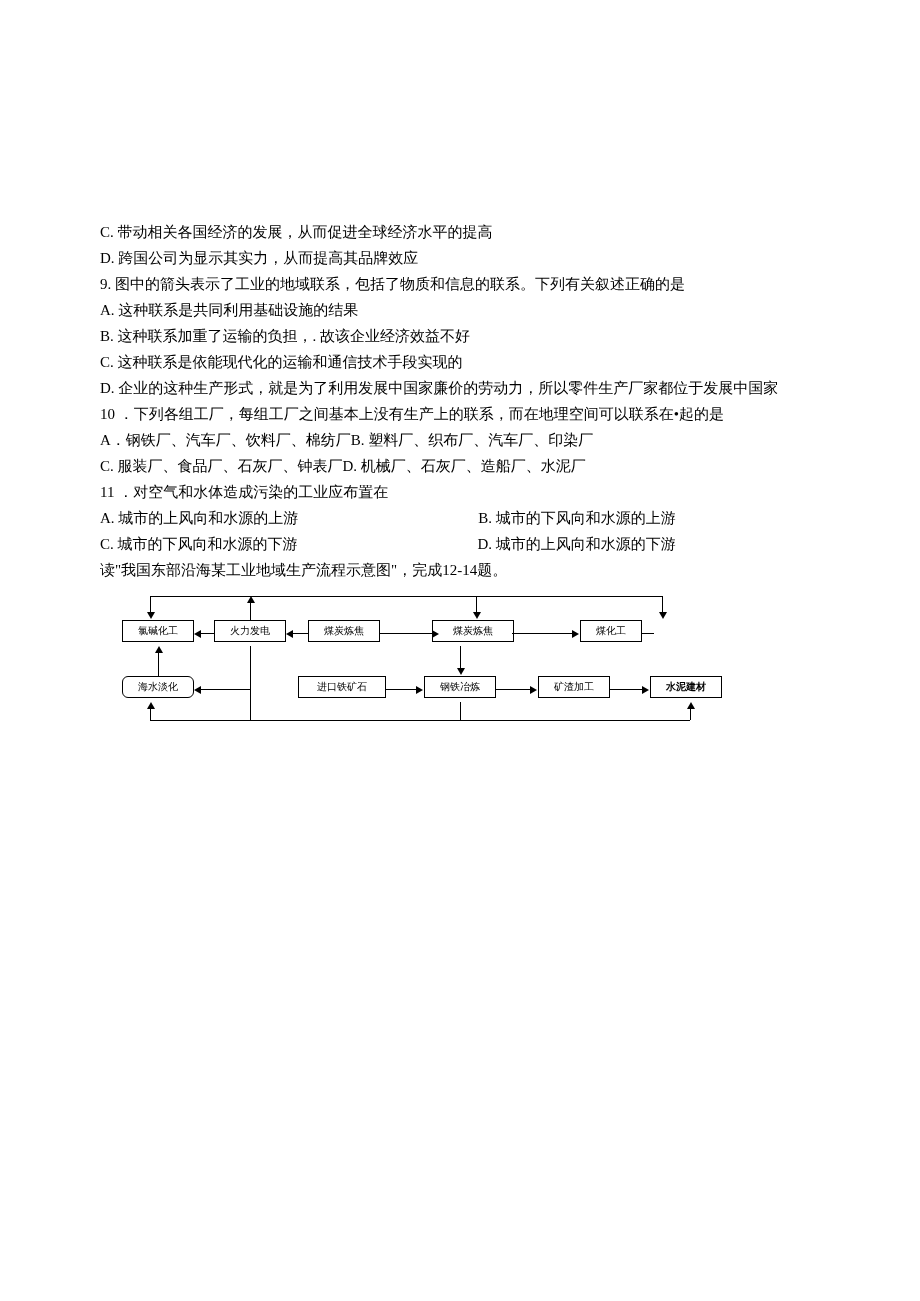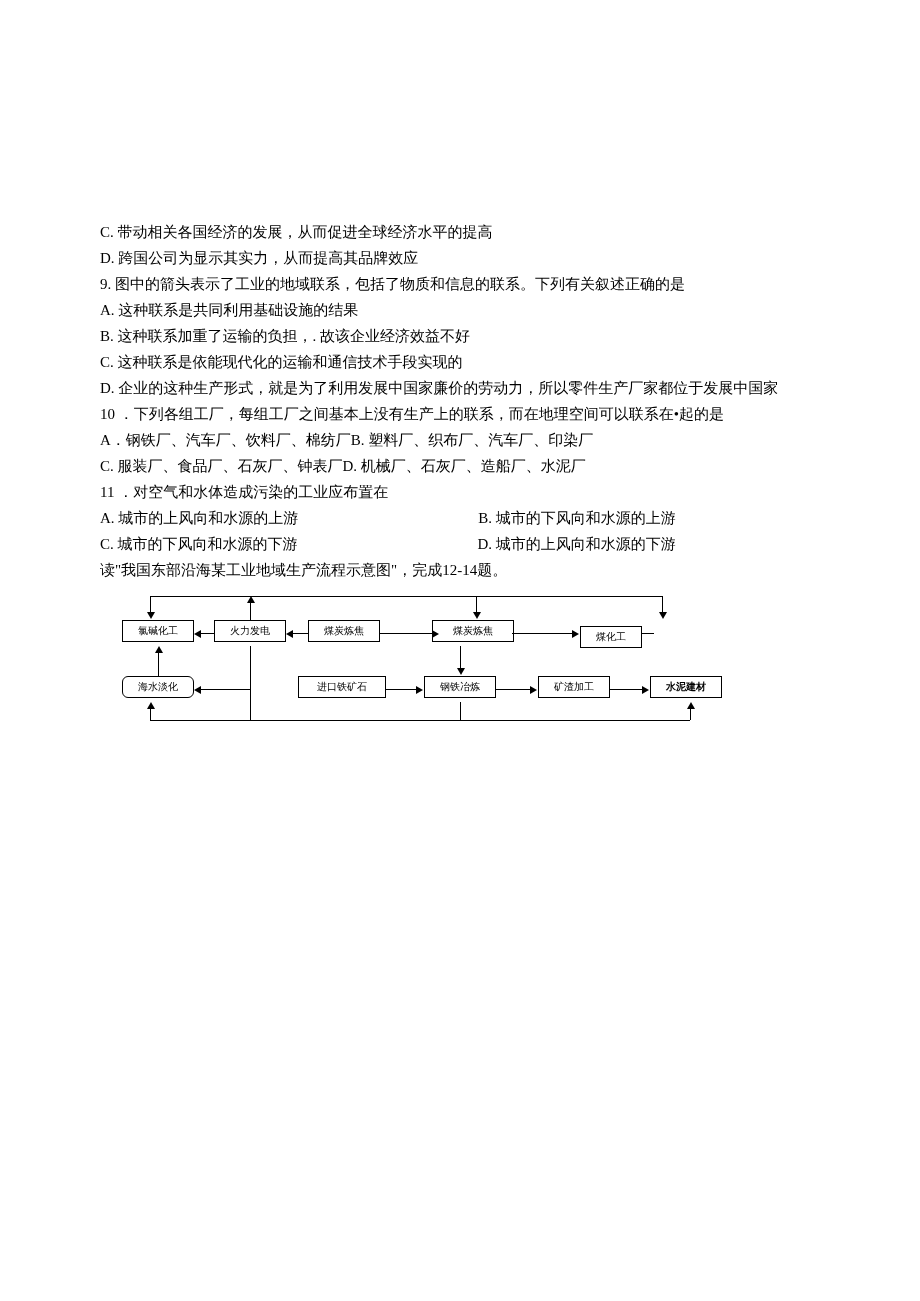--- a/index.html
+++ b/index.html
@@ -77,21 +77,21 @@
       </div>
     <div class="dbox" style="left:104px; top:30px; width:72px;">
         <span>火力发电</span>
       </div>
     <div class="dbox" style="left:198px; top:30px; width:72px;">
         <span>煤炭炼焦</span>
       </div>
     <div class="dbox" style="left:322px; top:30px; width:82px;">
         <span>煤炭炼焦</span>
       </div>
-    <div class="dbox" style="left:470px; top:36px; width:62px;">
+    <div class="dbox" style="left:470px; top:30px; width:62px;">
         <span>煤化工</span>
       </div>
 
     <div class="dbox" style="left:12px; top:86px; width:72px;border-radius:6px;">
         <span>海水淡化</span>
       </div>
     <div class="dbox" style="left:188px; top:86px; width:88px;">
         <span>进口铁矿石</span>
       </div>
     <div class="dbox" style="left:314px; top:86px; width:72px;">

